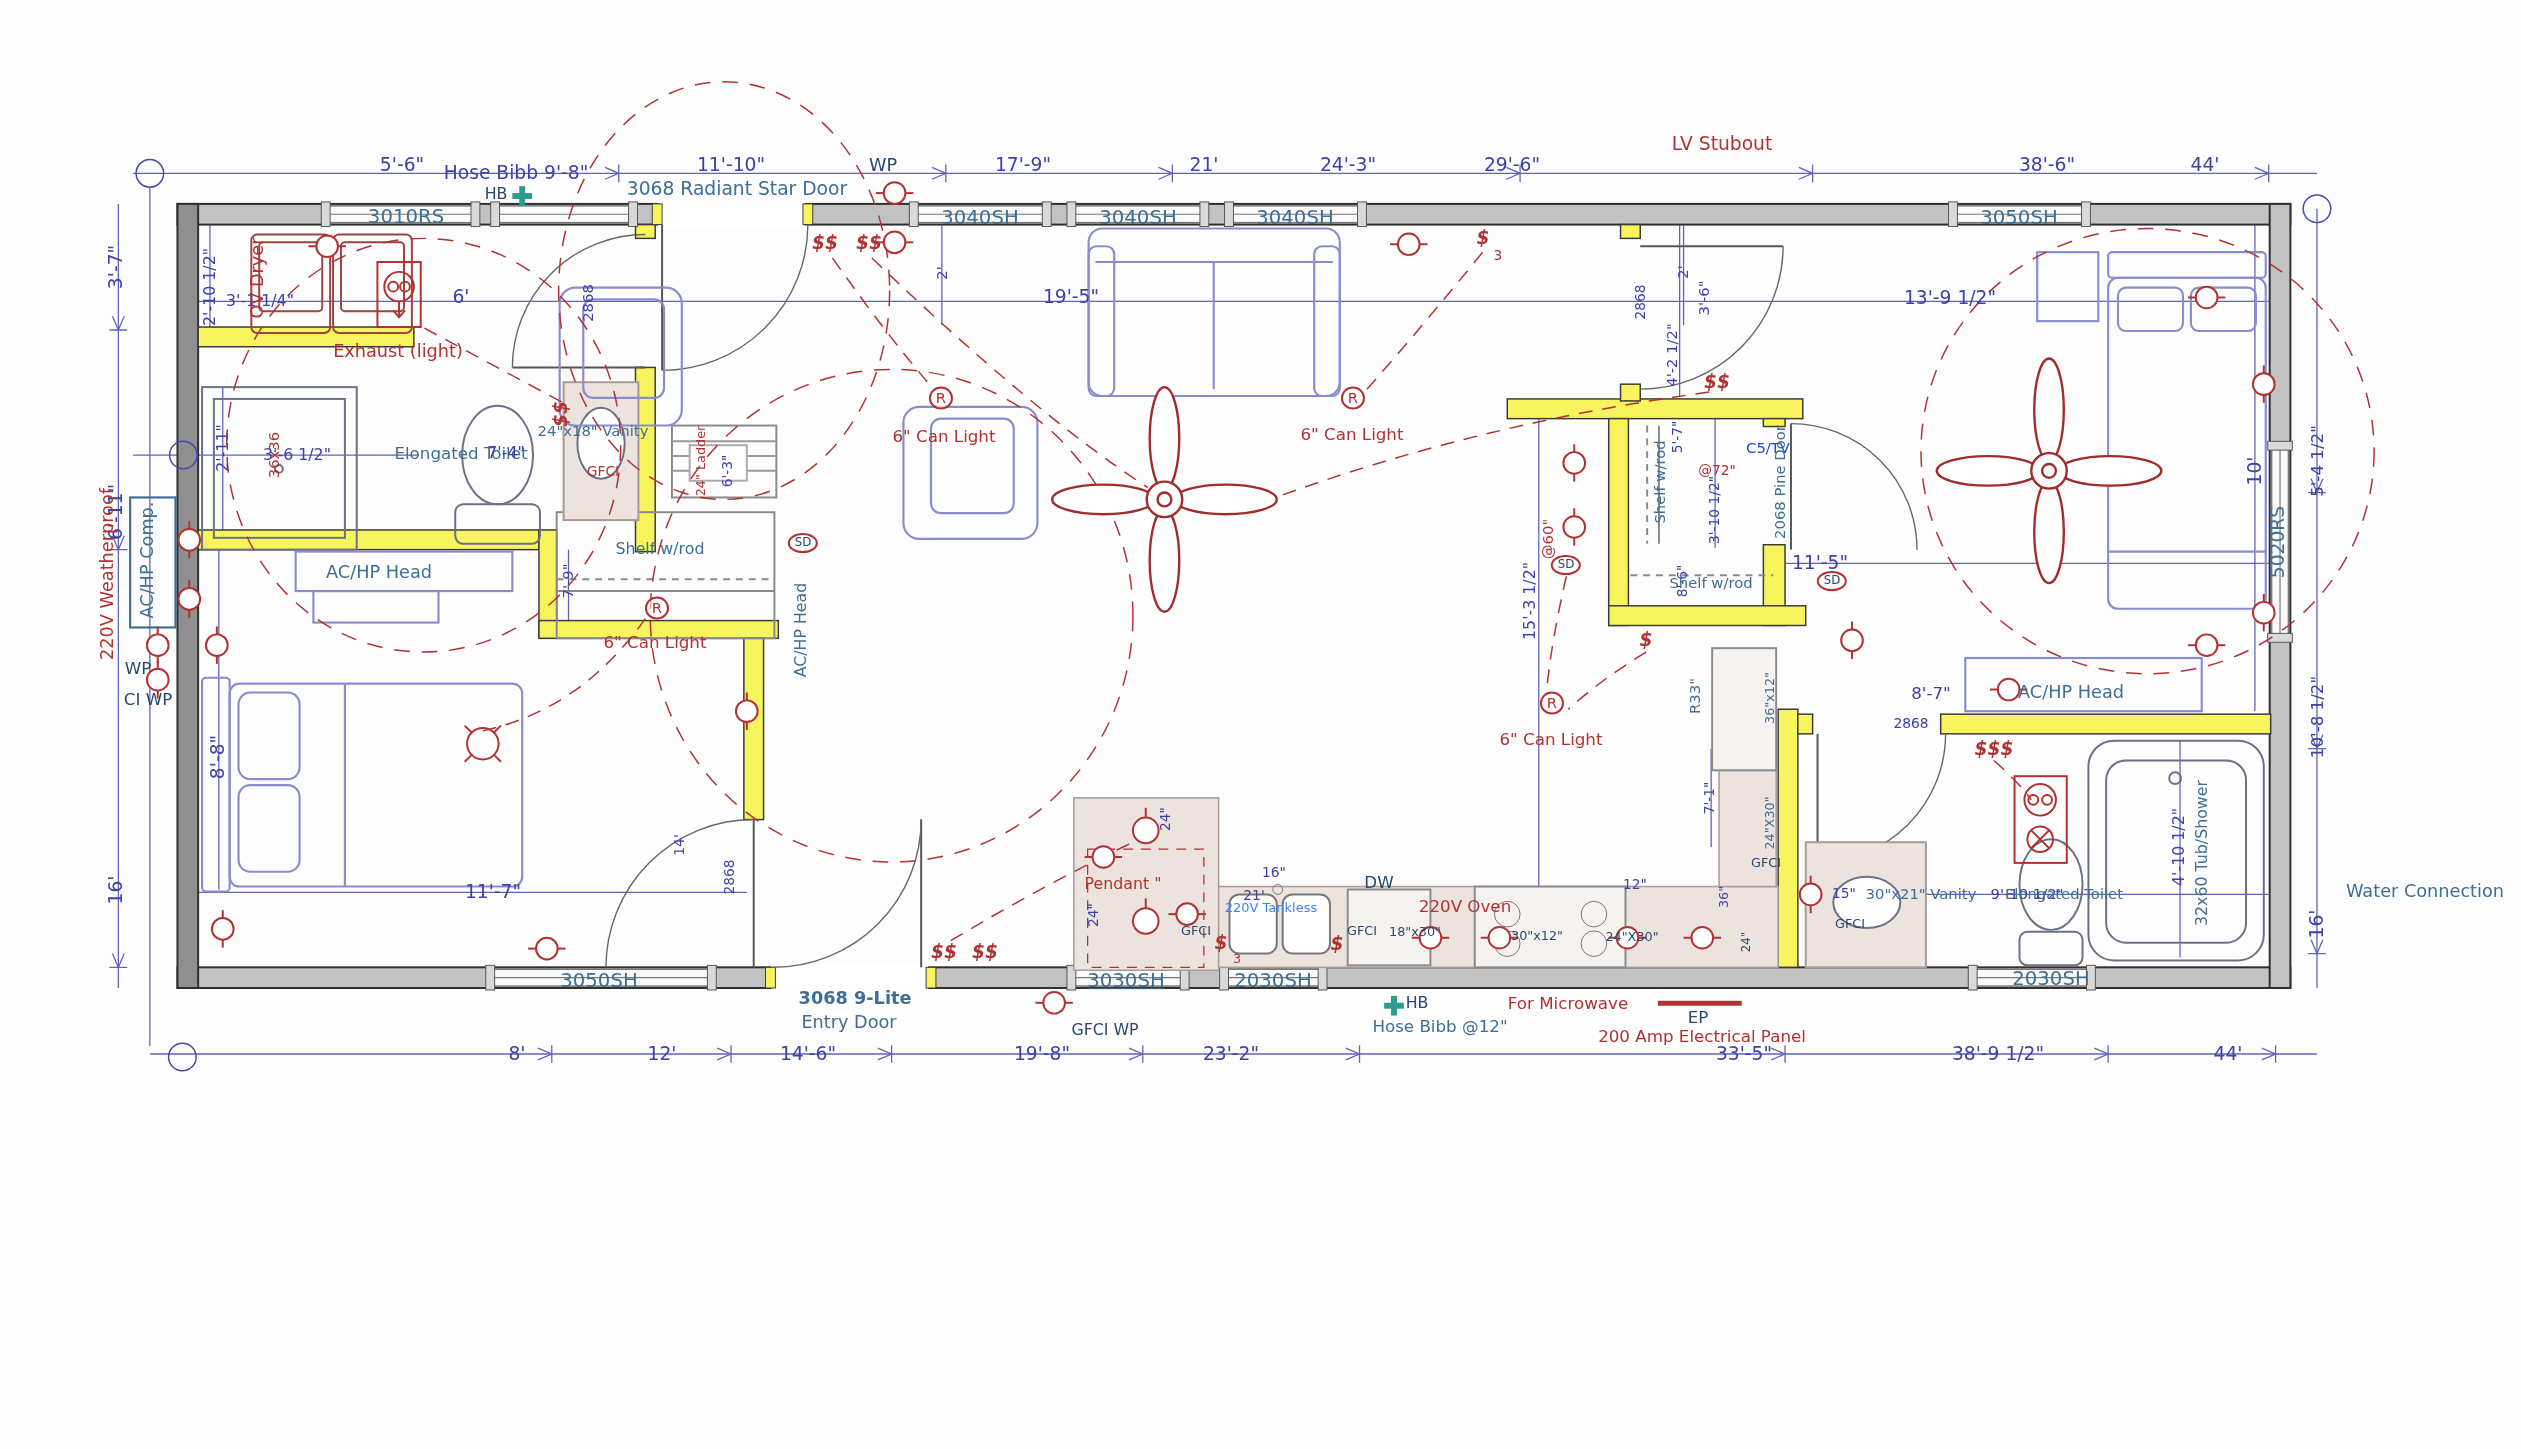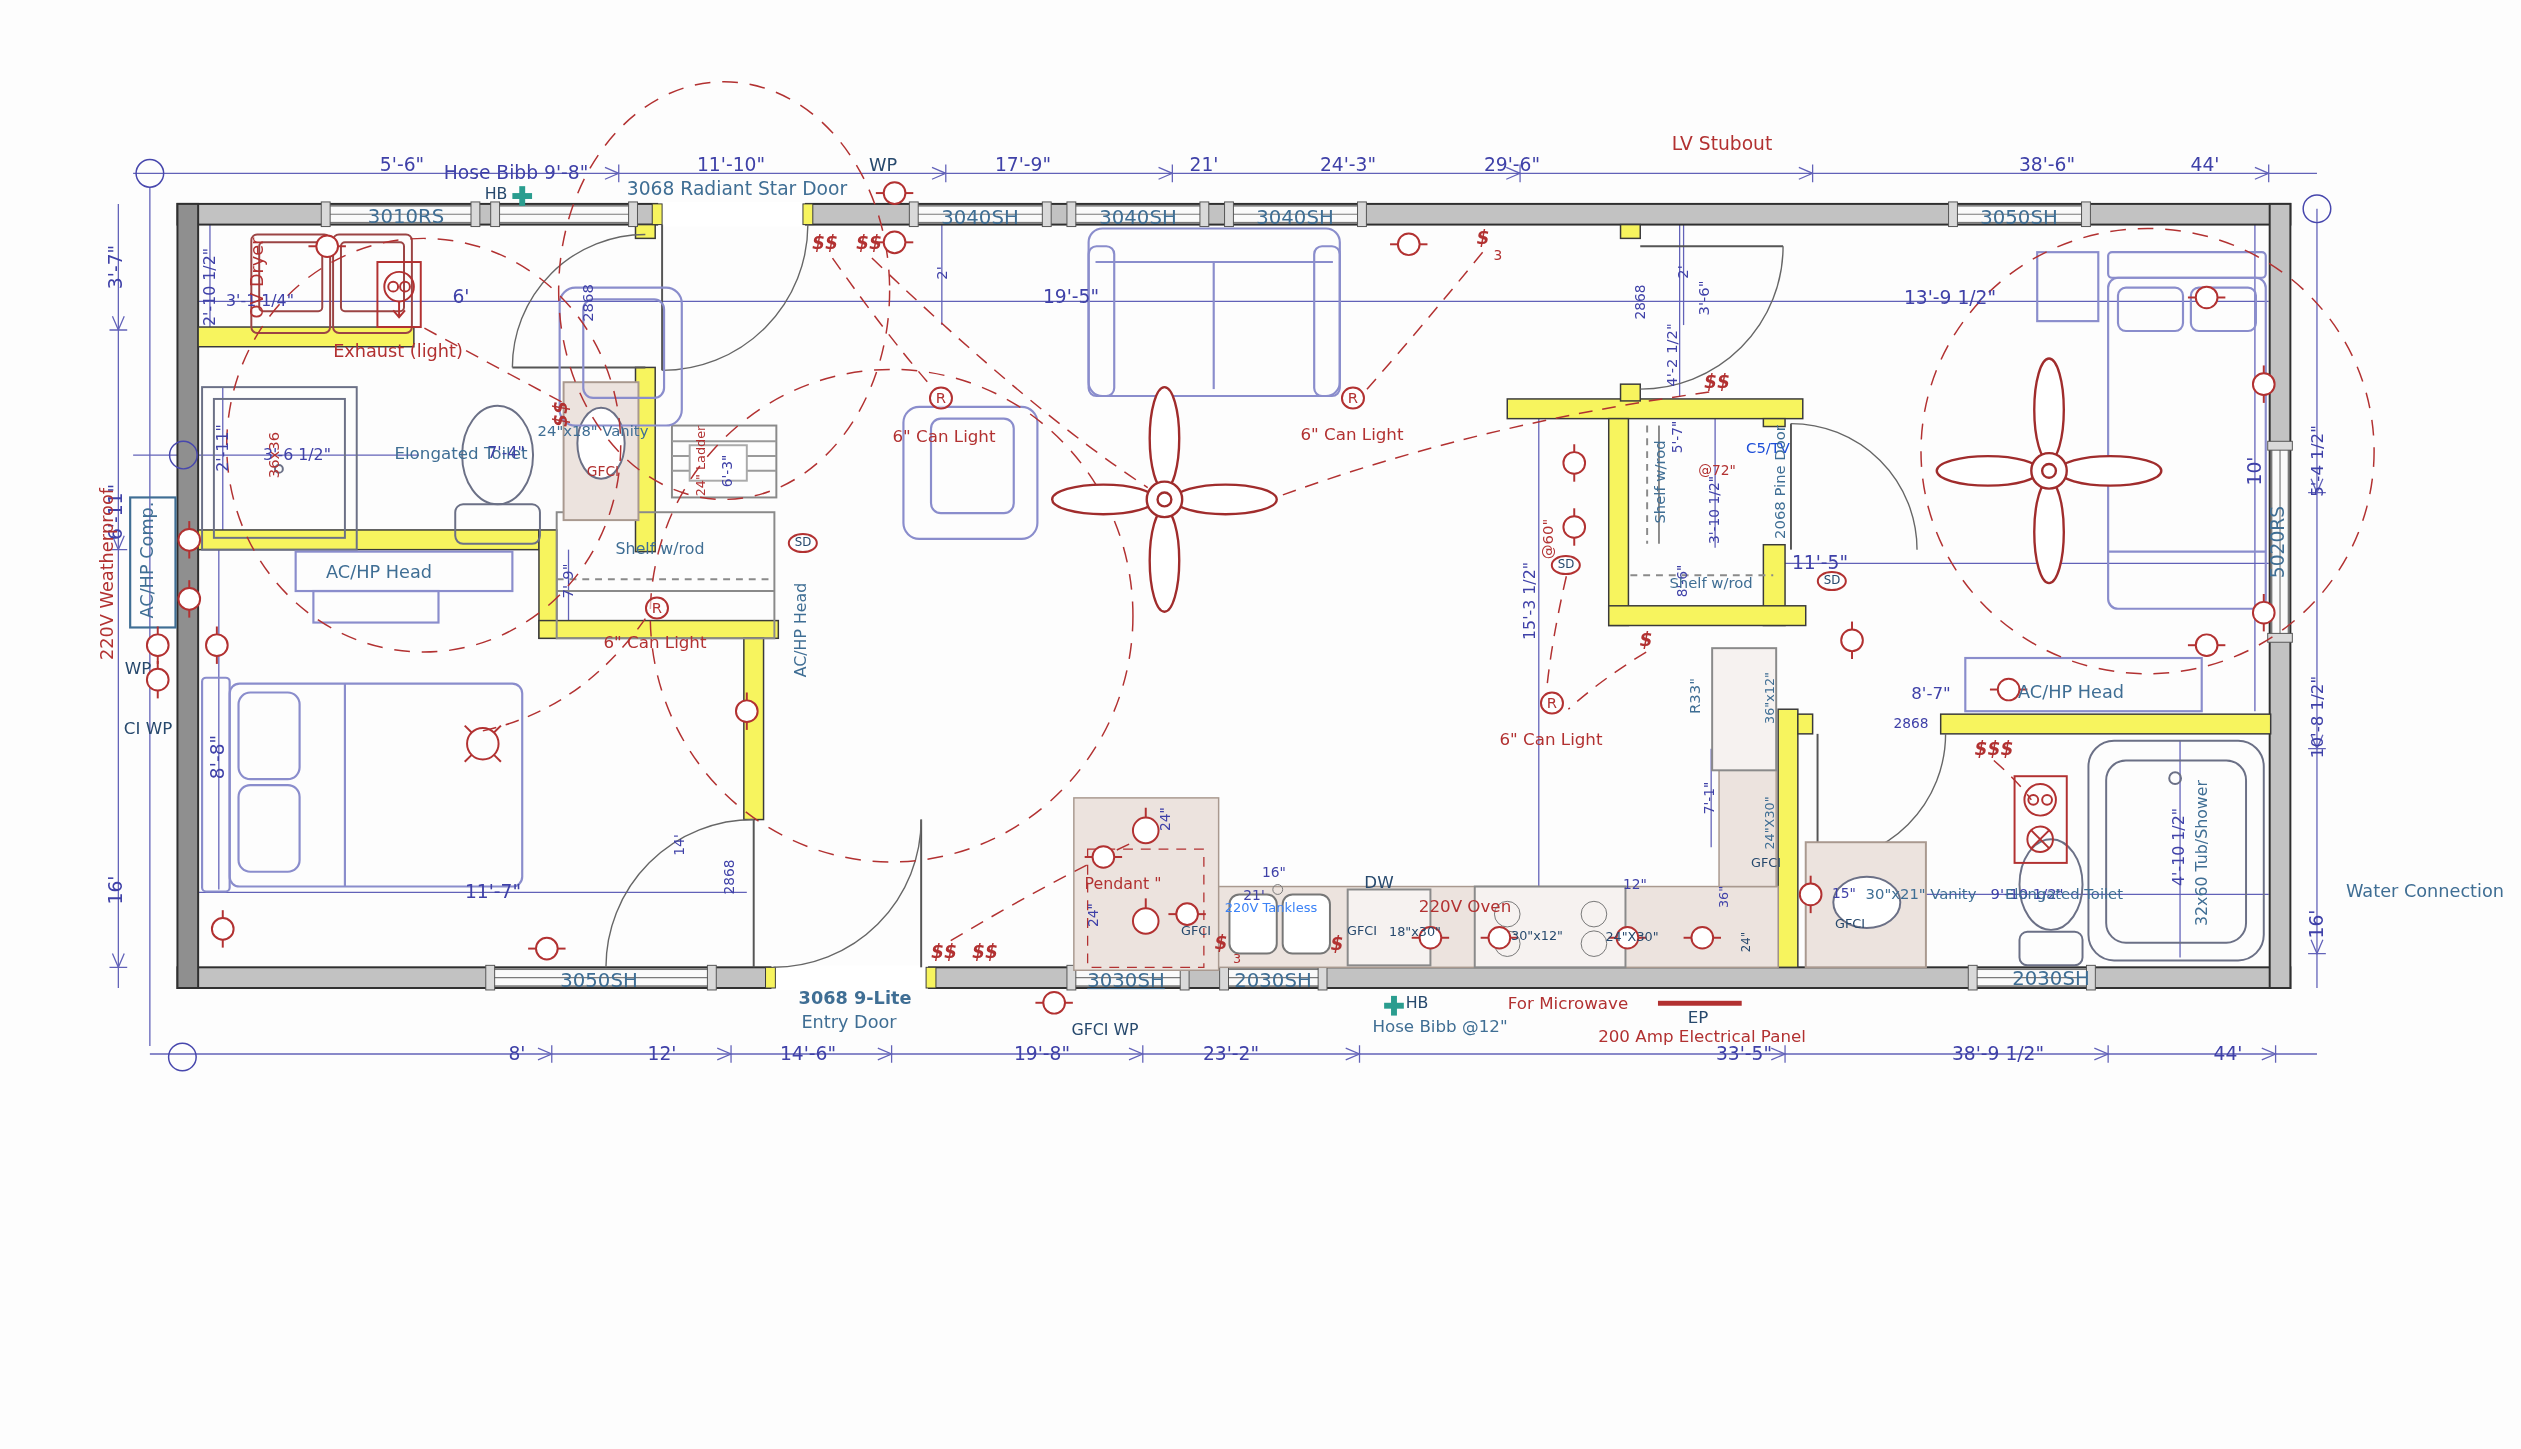--- a/index.html
+++ b/index.html
@@ -492,21 +492,21 @@
       <span class="lb" style="left: 599px; top: 981px; font-size: 19.7px; color: rgb(63, 110, 148); transform: translate(-50%, -50%);">3050SH</span>
       <span class="lb" style="left: 1126px; top: 981px; font-size: 19.7px; color: rgb(63, 110, 148); transform: translate(-50%, -50%); text-decoration: underline;">3030SH</span>
       <span class="lb" style="left: 1273px; top: 981px; font-size: 19.7px; color: rgb(63, 110, 148); transform: translate(-50%, -50%);">2030SH</span>
       <span class="lb" style="left: 2051px; top: 979px; font-size: 19.7px; color: rgb(63, 110, 148); transform: translate(-50%, -50%);">2030SH</span>
       <span class="lb" style="left: 116px; top: 267px; font-size: 18.7px; color: rgb(63, 65, 168); transform: translate(-50%, -50%) rotate(-90deg);">3'-7"</span>
       <span class="lb" style="left: 116px; top: 512px; font-size: 18.7px; color: rgb(63, 65, 168); transform: translate(-50%, -50%) rotate(-90deg);">6'-11"</span>
       <span class="lb" style="left: 116px; top: 890px; font-size: 18.7px; color: rgb(63, 65, 168); transform: translate(-50%, -50%) rotate(-90deg);">16'</span>
       <span class="lb" style="left: 108px; top: 574px; font-size: 17.7px; color: rgb(178, 49, 49); transform: translate(-50%, -50%) rotate(-90deg);">220V Weatherproof</span>
       <span class="lb" style="left: 148px; top: 560px; font-size: 17.7px; color: rgb(63, 110, 148); transform: translate(-50%, -50%) rotate(-90deg);">AC/HP Comp.</span>
       <span class="lb" style="left: 138px; top: 668px; font-size: 16.7px; color: rgb(39, 73, 109); transform: translate(-50%, -50%);">WP</span>
-      <span class="lb" style="left: 148px; top: 728px; font-size: 16.7px; color: rgb(39, 73, 109); transform: translate(-50%, -50%);">CI WP</span>
+      <span class="lb" style="left: 148px; top: 699px; font-size: 16.7px; color: rgb(39, 73, 109); transform: translate(-50%, -50%);">CI WP</span>
       <span class="lb" style="left: 210px; top: 287px; font-size: 15.8px; color: rgb(63, 65, 168); transform: translate(-50%, -50%) rotate(-90deg);">2'-10 1/2"</span>
       <span class="lb" style="left: 260px; top: 301px; font-size: 15.8px; color: rgb(63, 65, 168); transform: translate(-50%, -50%);">3'-1 1/4"</span>
       <span class="lb" style="left: 461px; top: 297px; font-size: 18.7px; color: rgb(63, 65, 168); transform: translate(-50%, -50%);">6'</span>
       <span class="lb" style="left: 223px; top: 448px; font-size: 15.8px; color: rgb(63, 65, 168); transform: translate(-50%, -50%) rotate(-90deg);">2'-11"</span>
       <span class="lb" style="left: 297px; top: 455px; font-size: 15.8px; color: rgb(63, 65, 168); transform: translate(-50%, -50%);">3'-6 1/2"</span>
       <span class="lb" style="left: 274px; top: 455px; font-size: 14.8px; color: rgb(178, 49, 49); transform: translate(-50%, -50%) rotate(-90deg);">36x36</span>
       <span class="lb" style="left: 258px; top: 278px; font-size: 17.7px; color: rgb(178, 49, 49); transform: translate(-50%, -50%) rotate(-90deg);">OV Dryer</span>
       <span class="lb" style="left: 398px; top: 352px; font-size: 17.7px; color: rgb(178, 49, 49); transform: translate(-50%, -50%);">Exhaust (light)</span>
       <span class="lb" style="left: 218px; top: 757px; font-size: 18.7px; color: rgb(63, 65, 168); transform: translate(-50%, -50%) rotate(-90deg);">8'-8"</span>
       <span class="lb" style="left: 493px; top: 892px; font-size: 18.7px; color: rgb(63, 65, 168); transform: translate(-50%, -50%);">11'-7"</span>

